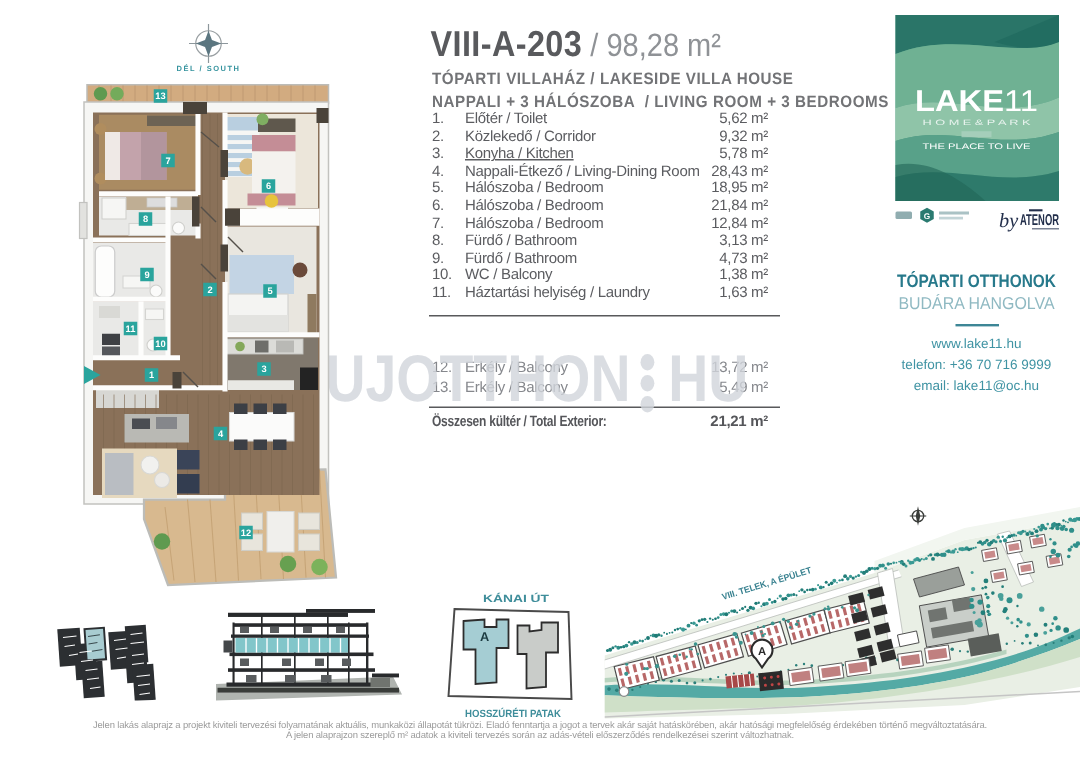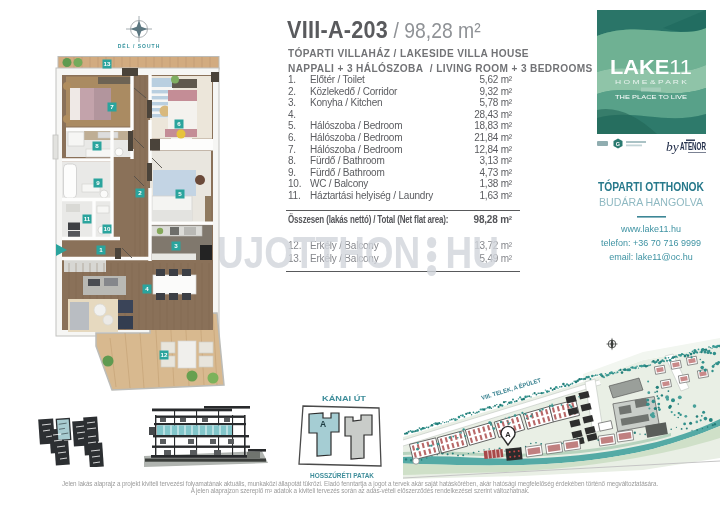--- a/index.html
+++ b/index.html
@@ -13,38 +13,38 @@
 
   <div class="abs" style="left:287px;top:16px;width:300px;height:30px;white-space:nowrap;transform:scaleX(0.9);transform-origin:0 0;">
     <span style="font-size:24px;font-weight:bold;color:#595a5d;letter-spacing:0.3px;">VIII-A-203</span><span style="font-size:21.5px;color:#8f9296;"> / 98,28 m²</span>
   </div>
   <div class="abs" style="left:288px;top:46.5px;font-size:11px;font-weight:bold;color:#727376;letter-spacing:0.4px;transform:scaleX(0.92);transform-origin:0 0;white-space:nowrap;">TÓPARTI VILLAHÁZ / LAKESIDE VILLA HOUSE</div>
   <div class="abs" style="left:288px;top:61.5px;font-size:11px;font-weight:bold;color:#727376;letter-spacing:0.4px;transform:scaleX(0.92);transform-origin:0 0;white-space:nowrap;">NAPPALI + 3 HÁLÓSZOBA&nbsp; / LIVING ROOM + 3 BEDROOMS</div>
 
   <div id="tbl">
     <div class="abs" style="left:288px;top:74.0px;width:232px;font-size:10px;letter-spacing:-0.2px;color:#5b5c60;">1.<span style="position:absolute;left:22px;">Előtér / Toilet</span><span style="position:absolute;right:8px;">5,62 m²</span></div>
     <div class="abs" style="left:288px;top:85.6px;width:232px;font-size:10px;letter-spacing:-0.2px;color:#5b5c60;">2.<span style="position:absolute;left:22px;">Közlekedő / Corridor</span><span style="position:absolute;right:8px;padding-left:44px;">9,32 m²</span></div>
-    <div class="abs" style="left:288px;top:97.2px;width:232px;font-size:10px;letter-spacing:-0.2px;color:#5b5c60;">3.<span style="position:absolute;left:22px;">Konyha / Kitchen</span><span style="position:absolute;right:8px;">5,78 m²</span></div>
-    <div class="abs" style="left:288px;top:108.8px;width:232px;font-size:10px;letter-spacing:-0.2px;color:#5b5c60;">4.<span style="position:absolute;right:8px;">28,43 m²</span></div>
-    <div class="abs" style="left:288px;top:120.4px;width:232px;font-size:10px;letter-spacing:-0.2px;color:#5b5c60;">5.<span style="position:absolute;left:22px;">Hálószoba / Bedroom</span><span style="position:absolute;right:8px;">18,83 m²</span></div>
+    <div class="abs" style="left:288px;top:97.2px;width:232px;font-size:10px;letter-spacing:-0.2px;color:#5b5c60;">3.<span style="position:absolute;left:22px;text-decoration:underline;">Konyha / Kitchen</span><span style="position:absolute;right:8px;">5,78 m²</span></div>
+    <div class="abs" style="left:288px;top:108.8px;width:232px;font-size:10px;letter-spacing:-0.2px;color:#5b5c60;">4.<span style="position:absolute;left:22px;">Nappali-Étkező / Living-Dining Room</span><span style="position:absolute;right:8px;">28,43 m²</span></div>
+    <div class="abs" style="left:288px;top:120.4px;width:232px;font-size:10px;letter-spacing:-0.2px;color:#5b5c60;">5.<span style="position:absolute;left:22px;">Hálószoba / Bedroom</span><span style="position:absolute;right:8px;">18,95 m²</span></div>
     <div class="abs" style="left:288px;top:132.0px;width:232px;font-size:10px;letter-spacing:-0.2px;color:#5b5c60;">6.<span style="position:absolute;left:22px;">Hálószoba / Bedroom</span><span style="position:absolute;right:8px;">21,84 m²</span></div>
     <div class="abs" style="left:288px;top:143.6px;width:232px;font-size:10px;letter-spacing:-0.2px;color:#5b5c60;">7.<span style="position:absolute;left:22px;">Hálószoba / Bedroom</span><span style="position:absolute;right:8px;">12,84 m²</span></div>
     <div class="abs" style="left:288px;top:155.2px;width:232px;font-size:10px;letter-spacing:-0.2px;color:#5b5c60;">8.<span style="position:absolute;left:22px;">Fürdő / Bathroom</span><span style="position:absolute;right:8px;">3,13 m²</span></div>
     <div class="abs" style="left:288px;top:166.8px;width:232px;font-size:10px;letter-spacing:-0.2px;color:#5b5c60;">9.<span style="position:absolute;left:22px;">Fürdő / Bathroom</span><span style="position:absolute;right:8px;">4,73 m²</span></div>
     <div class="abs" style="left:288px;top:178.4px;width:232px;font-size:10px;letter-spacing:-0.2px;color:#5b5c60;">10.<span style="position:absolute;left:22px;">WC / Balcony</span><span style="position:absolute;right:8px;">1,38 m²</span></div>
     <div class="abs" style="left:288px;top:190.0px;width:232px;font-size:10px;letter-spacing:-0.2px;color:#5b5c60;">11.<span style="position:absolute;left:22px;">Háztartási helyiség / Laundry</span><span style="position:absolute;right:8px;">1,63 m²</span></div>
   </div>
 
   <div class="abs" style="left:286px;top:210px;width:234px;border-top:1.3px solid #58595b;"></div>
-  <div class="abs" style="left:288px;top:214px;width:232px;font-size:10px;letter-spacing:-0.2px;font-weight:bold;color:#55565a;"><span style="display:inline-block;transform:scaleX(0.8);transform-origin:0 0;white-space:nowrap;">Összesen (lakás nettó) / Total (Net flat area):</span><span style="position:absolute;right:8px;">98,28 m²</span></div>
 
   <div class="abs" style="left:288px;top:240px;width:232px;font-size:10px;letter-spacing:-0.2px;color:#85878c;">12.<span style="position:absolute;left:22px;">Erkély / Balcony</span><span style="position:absolute;right:8px;text-align:right;">13,72 m²</span></div>
   <div class="abs" style="left:288px;top:253px;width:232px;font-size:10px;letter-spacing:-0.2px;color:#85878c;">13.<span style="position:absolute;left:22px;">Erkély / Balcony</span><span style="position:absolute;right:8px;">5,49 m²</span></div>
 
   <div class="abs" style="left:286px;top:271px;width:234px;border-top:1.3px solid #58595b;"></div>
+  <div class="abs" style="left:288px;top:276px;width:232px;font-size:10px;letter-spacing:-0.2px;font-weight:bold;color:#55565a;"><span style="display:inline-block;transform:scaleX(0.8);transform-origin:0 0;white-space:nowrap;">Összesen kültér / Total Exterior:</span><span style="position:absolute;right:8px;">21,21 m²</span></div>
 
   <div class="abs" style="left:217px;top:228px;width:300px;font-size:44px;font-weight:bold;color:rgba(209,213,219,0.8);white-space:nowrap;transform:scaleX(0.84);transform-origin:0 0;">UJOTTHON<span style="display:inline-block;width:30px;height:34px;position:relative;"><span style="position:absolute;left:8px;top:3px;width:11px;height:11px;border-radius:50%;background:rgba(209,213,219,0.8);"></span><span style="position:absolute;left:8px;top:17px;width:11px;height:11px;border-radius:50%;background:rgba(209,213,219,0.8);"></span><span style="position:absolute;left:8px;top:31px;width:11px;height:11px;border-radius:50%;background:rgba(209,213,219,0.8);"></span></span>HU</div>
 
   <div id="sidebar" class="abs" style="left:580px;top:0;width:140px;height:290px;">
     <svg width="140" height="290" viewBox="0 0 140 290">
       <defs>
         <linearGradient id="lg1" x1="0" y1="0" x2="1" y2="1">
           <stop offset="0" stop-color="#256b60"></stop>
             <stop offset="0.5" stop-color="#45917c"></stop>
             <stop offset="1" stop-color="#2f7a6c"></stop>

